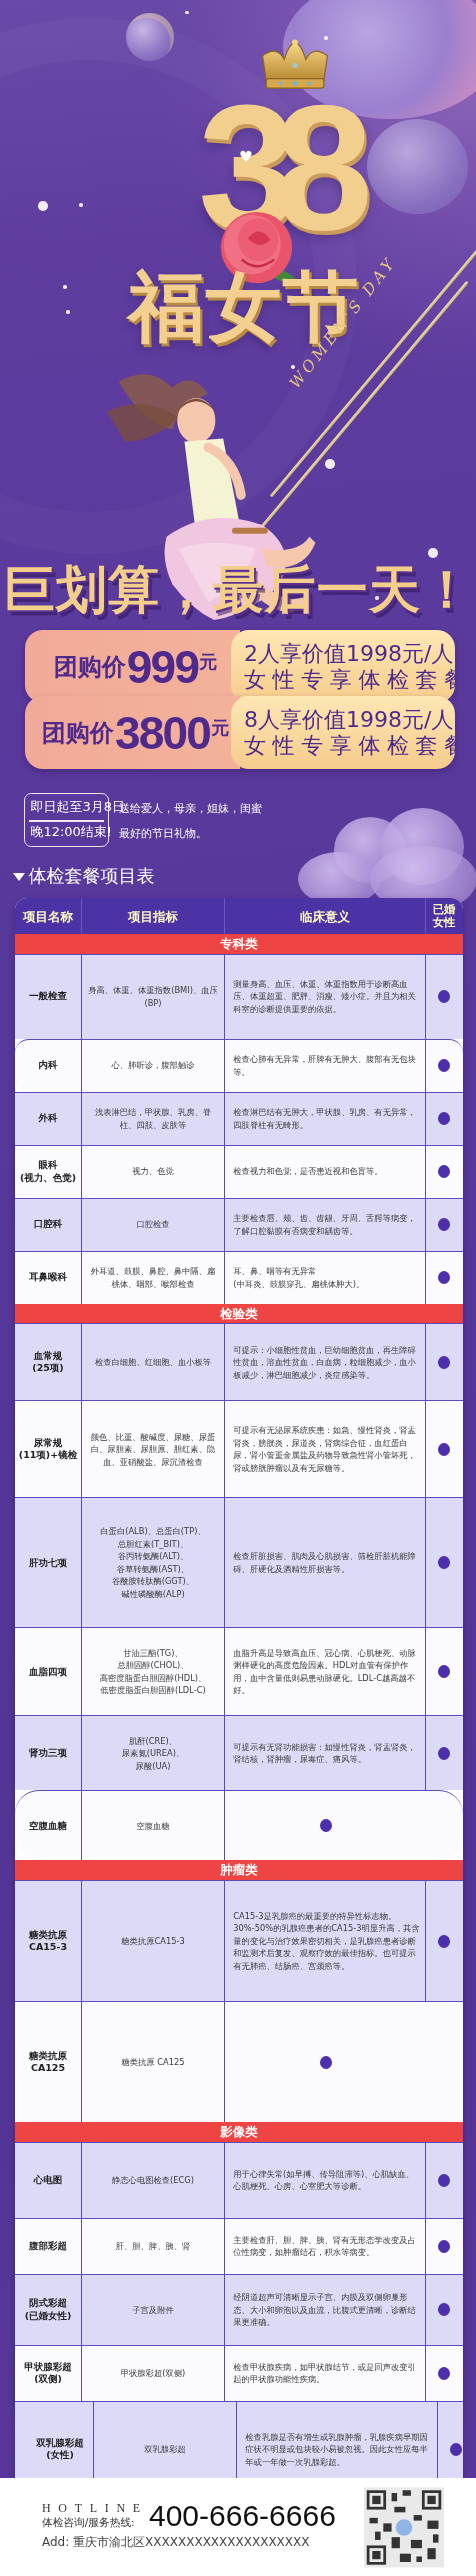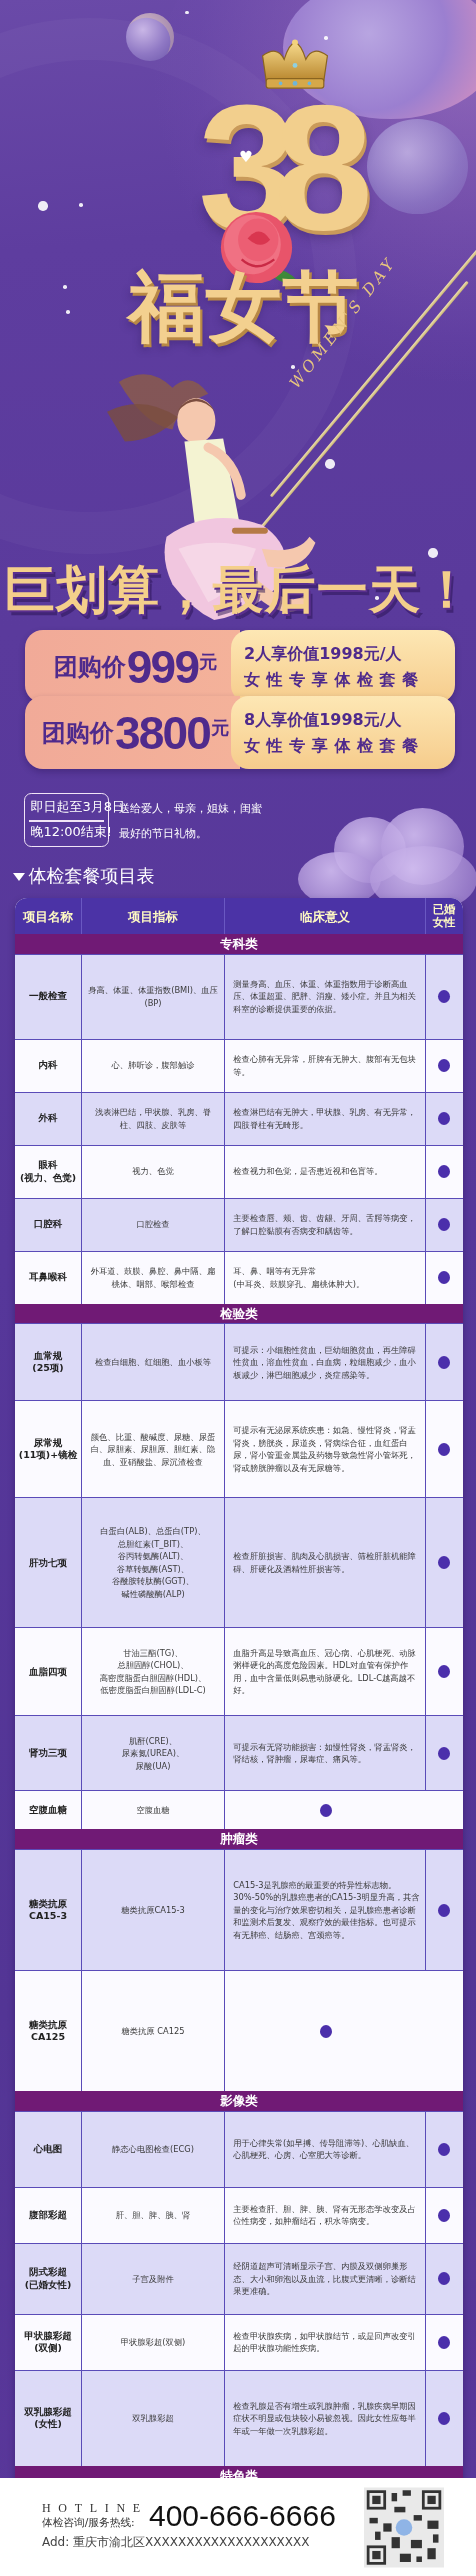--- a/index.html
+++ b/index.html
@@ -41,41 +41,41 @@
   
   .band { position: absolute; left: 25px; width: 430px; height: 73px; border-radius: 18px; overflow: hidden;
     box-shadow: 0 3px 6px rgba(30,10,70,0.3); padding-left: 29px; }
   .band .left { position: absolute; left: 0; top: 0; width: 215px; height: 100%;
     background: linear-gradient(90deg, #f1aa98, #f4b29a); display: flex; align-items: center; justify-content: center; padding-left: 6px; }
   .band .right { position: absolute; left: 206px; top: 0; width: 225px; height: 100%; border-radius: 18px 18px 18px 18px;
     background: linear-gradient(180deg, #fde7b4, #f6cc8c); display: flex; flex-direction: column; justify-content: center; padding-left: 13px; }
   .band .lbl { font-weight: 700; font-size: 24px; color: #4f2a8c; }
   .band .price { font-family: "Liberation Sans", sans-serif; font-weight: 700; font-size: 46px; color: #4f2a8c; line-height: 1; margin: 0 1.2px; letter-spacing: -1.8px; }
   .band .unit { font-weight: 700; font-size: 18px; color: #4f2a8c; align-self: flex-start; margin-top: 20px; }
-  .band .line1, .band .line2 { font-weight: 700; font-size: 16px; color: #4f2a8c; line-height: 26px; white-space: nowrap; }
+  .band .line1, .band .line2 { font-weight: 400; font-size: 22px; color: #4f2a8c; line-height: 26px; white-space: nowrap; }
   .band .line2 { letter-spacing: 6.6px; }
 
   
   .datebox { position: absolute; left: 24px; top: 793px; width: 85px; height: 54px; border: 1.2px solid #f1e4f7; border-radius: 7.2px; color: #fff; }
   .datebox .d1 { position: absolute; left: 5.4px; top: 4.8px; font-size: 13px; line-height: 16.7px; white-space: nowrap; }
   .datebox .sep { position: absolute; left: 3.6px; right: 3.6px; top: 26px; height: 1.8px; background: #f1e4f7; }
   .datebox .d2 { position: absolute; left: 5.4px; top: 30px; font-size: 13px; line-height: 16.7px; white-space: nowrap; }
   .promo { position: absolute; left: 119px; top: 796px; color: #fff; font-size: 11px; line-height: 25px; }
   .cloud { position: absolute; border-radius: 50%; background: radial-gradient(circle at 40% 35%, rgba(210,190,240,0.9), rgba(150,120,200,0.75)); }
 
   .sec-title { position: absolute; left: 13px; top: 864px; color: #fff; font-size: 18px; line-height: 24px; }
   .sec-title .tri { display: inline-block; width: 0; height: 0; border-left: 6px solid transparent; border-right: 6px solid transparent; border-top: 8.3px solid #fff; margin-right: 3.6px; vertical-align: middle; }
 
   
   .table { position: absolute; left: 15px; top: 898px; width: 448px; border-radius: 12px 12px 0 0; overflow: hidden; background: #fff;
     box-shadow: 0 3.6px 7.2px rgba(20,10,60,0.35); }
   .thead { display: grid; grid-template-columns: 67px 143px 201px 36px; background: #4b33a6; height: 36px; }
   .thead > div { color: #fef9c3; font-weight: 700; font-size: 12.5px; display: flex; align-items: center; justify-content: center; border-right: 0.6px solid #6a58c2; text-align: center; line-height: 13px; }
   .thead > div:last-child { border-right: none; font-size: 11.3px; }
-  .cat { background: #701a75; color: #fff; font-weight: 700; font-size: 12.5px; text-align: center; height: 19.7px; line-height: 19.7px; }
+  .cat { background: #ef4444; color: #fff; font-weight: 700; font-size: 12.5px; text-align: center; height: 19.7px; line-height: 19.7px; }
   .row { display: grid; grid-template-columns: 67px 143px 201px 36px; border-top: 1.2px solid #5a4bb8; }
   .row:nth-of-type(odd) {}
   .row > div { border-right: 1.2px solid #5a4bb8; display: flex; align-items: center; font-size: 8.3px; color: #3a3a3a; line-height: 12.5px; }
   .row > div:last-child { border-right: none; justify-content: center; }
   .row .name { justify-content: center; text-align: center; font-weight: 700; font-size: 9.5px; color: #222; padding: 0 1.2px; white-space: pre-line; }
   .row .ind { justify-content: center; text-align: center; padding: 0 6px; white-space: pre-line; }
   .row .mean { padding: 3.6px 4.8px 3.6px 8.3px; }
   .row.lav { background: #dcdaf7; }
   .row.wht { background: #fbfaff; }
   .dot { width: 12px; height: 13px; border-radius: 50%; background: #4b2fab; }
@@ -213,21 +213,21 @@
       <div id="tbody">
           <div class="cat">专科类</div>
           <div class="row lav" style="height: 85px;">
             <div class="name">一般检查</div>
             <div class="ind">身高、体重、体重指数(BMI)、血压(BP)</div>
             <div class="mean" style="white-space: pre-line;">测量身高、血压、体重、体重指数用于诊断高血压、体重超重、肥胖、消瘦、矮小症。并且为相关科室的诊断提供重要的依据。</div>
             <div>
               <span class="dot"></span>
             </div>
           </div>
-          <div class="row wht" style="height: 53px;">
+          <div class="row wht" style="height: 53px; border-radius: 14px;">
             <div class="name">内科</div>
             <div class="ind">心、肺听诊，腹部触诊</div>
             <div class="mean" style="white-space: pre-line;">检查心肺有无异常，肝脾有无肿大、腹部有无包块等。</div>
             <div>
               <span class="dot"></span>
             </div>
           </div>
           <div class="row lav" style="height: 53px;">
             <div class="name">外科</div>
             <div class="ind">浅表淋巴结，甲状腺、乳房、脊柱、四肢、皮肤等</div>
@@ -308,21 +308,21 @@
           <div class="row lav" style="height: 75px;">
             <div class="name">肾功三项</div>
             <div class="ind">肌酐(CRE)、
 尿素氮(UREA)、
 尿酸(UA)</div>
             <div class="mean" style="white-space: pre-line;">可提示有无肾功能损害：如慢性肾炎，肾盂肾炎，肾结核，肾肿瘤，尿毒症、痛风等。</div>
             <div>
               <span class="dot"></span>
             </div>
           </div>
-          <div class="row wht" style="height: 39px;">
+          <div class="row wht" style="height: 70px; border-radius: 24px;">
             <div class="name">空腹血糖</div>
             <div class="ind">空腹血糖</div>
             <div>
               <span class="dot"></span>
             </div>
           </div>
           <div class="cat">肿瘤类</div>
           <div class="row lav" style="height: 121px;">
             <div class="name">糖类抗原
 CA15-3</div>
@@ -368,21 +368,21 @@
           </div>
           <div class="row wht" style="height: 56px;">
             <div class="name">甲状腺彩超
 (双侧)</div>
             <div class="ind">甲状腺彩超(双侧)</div>
             <div class="mean" style="white-space: pre-line;">检查甲状腺疾病，如甲状腺结节，或是回声改变引起的甲状腺功能性疾病。</div>
             <div>
               <span class="dot"></span>
             </div>
           </div>
-          <div class="row lav" style="height: 96px;">
+          <div class="row lav" style="height: 96px; padding-left: 12px;">
             <div class="name">双乳腺彩超
 (女性)</div>
             <div class="ind">双乳腺彩超</div>
             <div class="mean" style="white-space: pre-line;">检查乳腺是否有增生或乳腺肿瘤，乳腺疾病早期因症状不明显或包块较小易被忽视。因此女性应每半年或一年做一次乳腺彩超。</div>
             <div>
               <span class="dot"></span>
             </div>
           </div>
           <div class="cat">特色类</div>
         </div>

